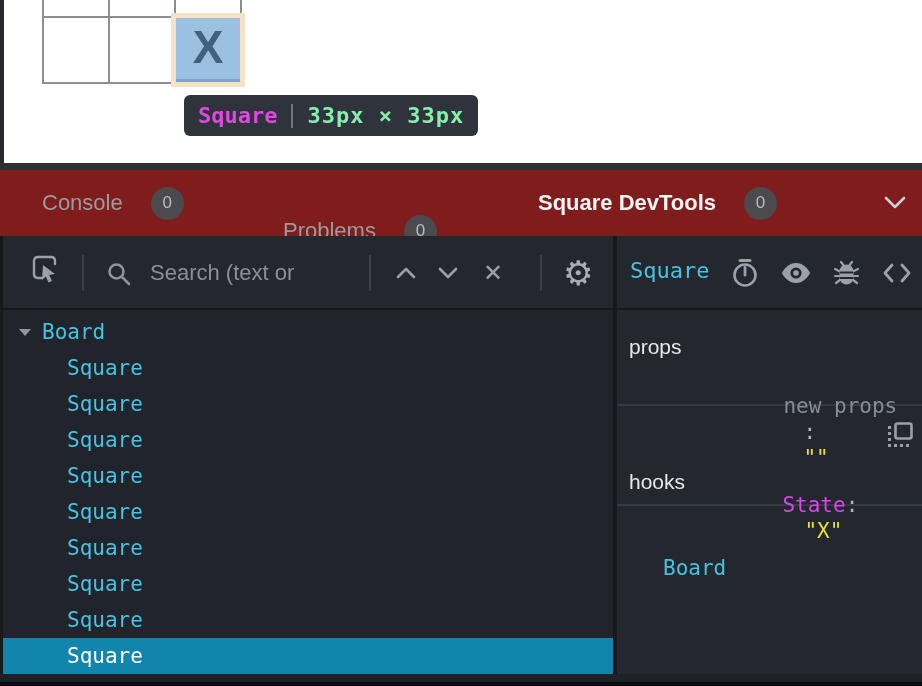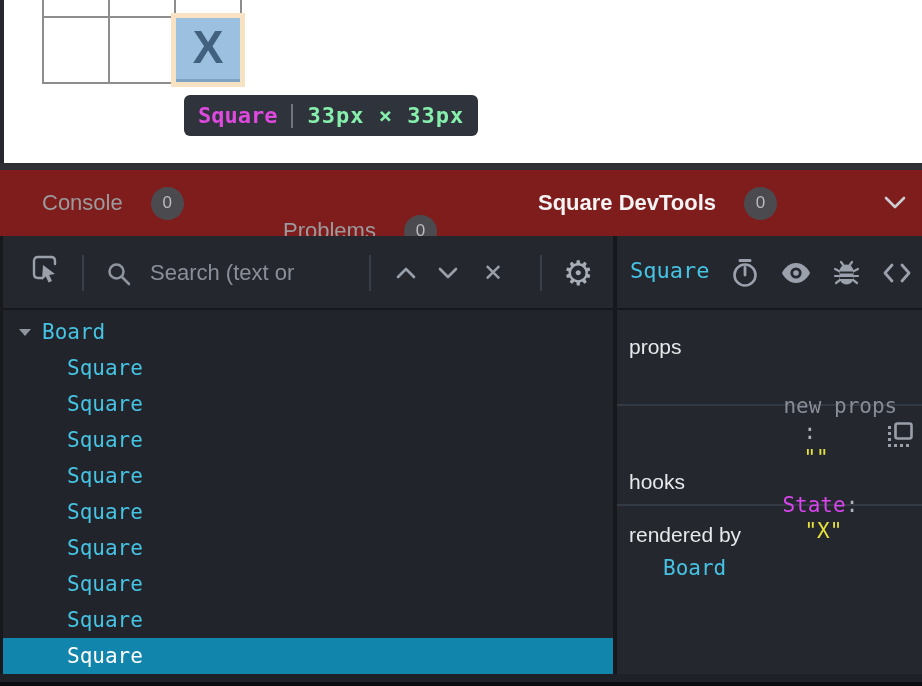--- a/index.html
+++ b/index.html
@@ -287,21 +287,20 @@
             <rect x="19" y="22" width="3" height="3" fill="#9aa0aa"></rect>
           </svg>
         </div>
         <div class="kv-row" style="left:39px; top:60px;">
           <span class="k-purple">State</span><span class="colon">:</span>
           <span class="v-yellow" style="margin-left:22px;">"X"</span>
         </div>
       </div>
 
       <div class="section sec-rendered">
-        <div class="sec-heading" style="left:12px; top:16px;">rendered by</div>
         <div class="owner-link" style="left:46px; top:49px;">Board</div>
       </div>
     </div>
   </div>
 
   <div class="bottom-strip1"></div>
   <div class="bottom-strip2"></div>
 
 </div>
 

